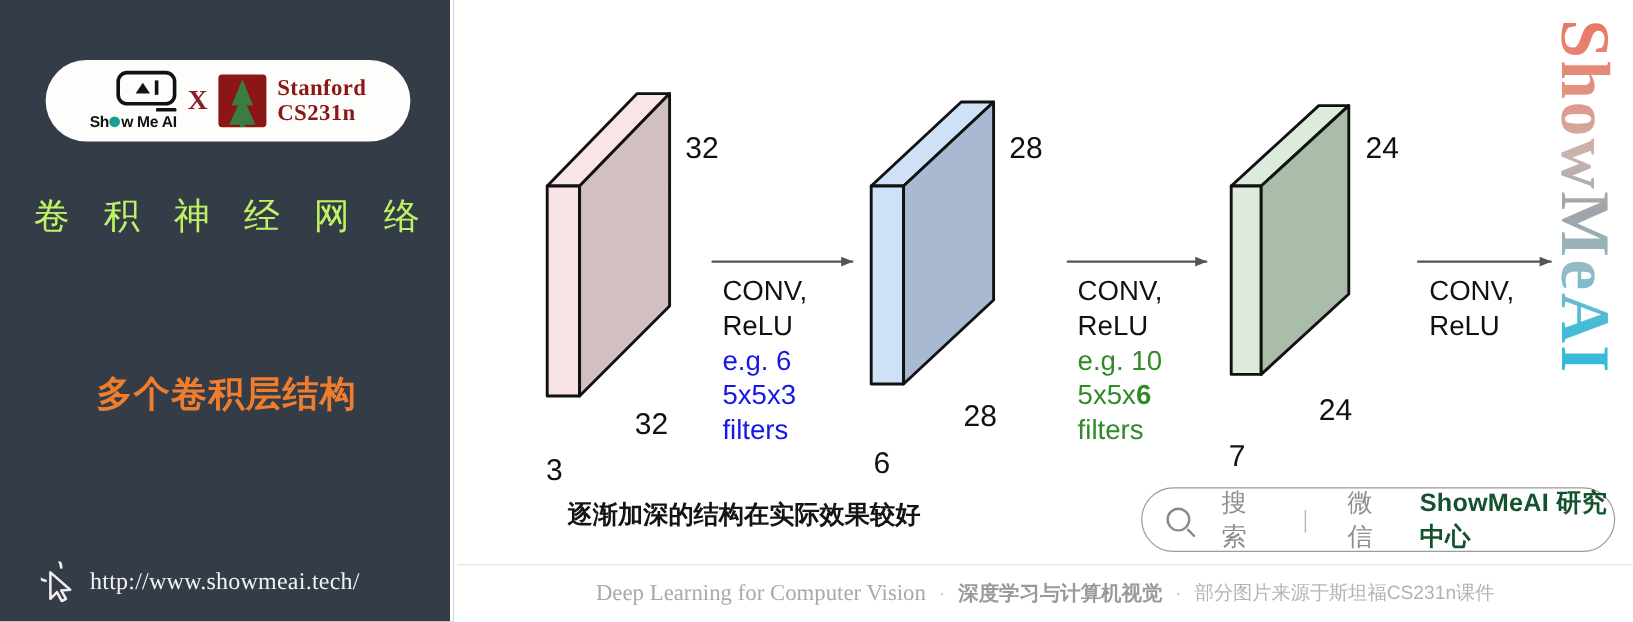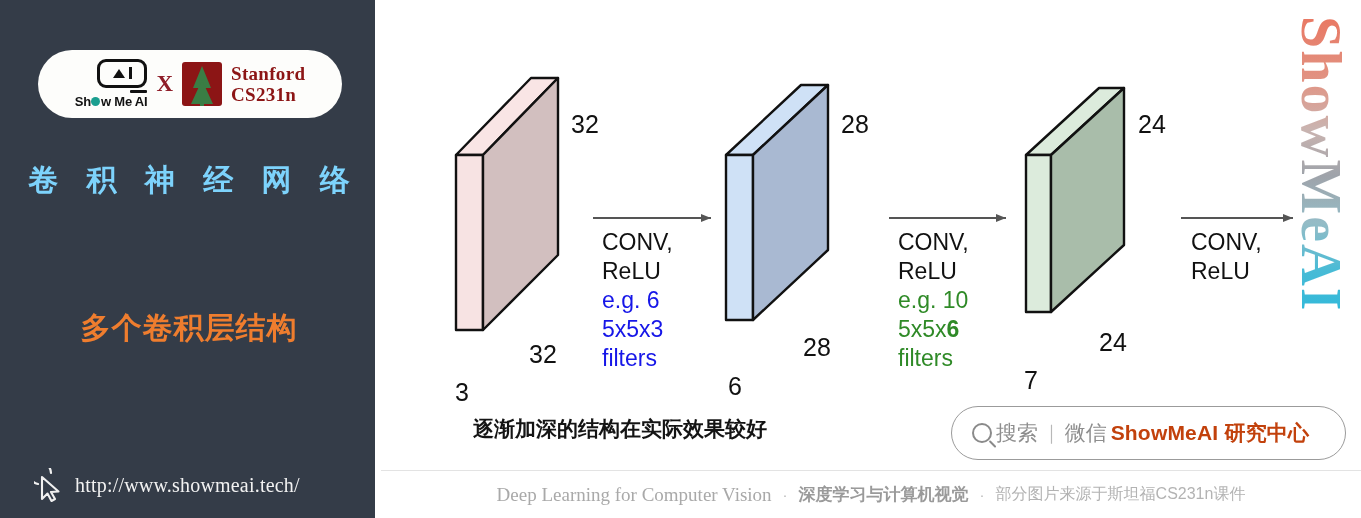--- a/index.html
+++ b/index.html
@@ -60,21 +60,21 @@
     position:absolute;left:50%;bottom:0;transform:translateX(-50%);
     width:4px;height:9px;background:#3a7d44;z-index:3;
   }
   .stanford-words {
     display:flex; flex-direction:column; line-height:1.12;
     font-family:"Liberation Serif", serif; color:#8C1515;
     font-size:19px; font-weight:bold; letter-spacing:0.3px;
   }
   #sidebar-title {
     position:absolute; left:0; top:160px; width:378px; text-align:center;
-    color:#7dd3fc; font-size:30px; font-weight:bold; letter-spacing:10px;
+    color:#bef264; font-size:30px; font-weight:normal; letter-spacing:10px;
     text-indent:10px;
   }
   #sidebar-subtitle {
     position:absolute; left:0; top:308px; width:378px; text-align:center;
     color:#ef7d2e; font-size:30px; font-weight:bold; letter-spacing:1px;
   }
   #sidebar-footer {
     position:absolute; left:34px; bottom:16px; display:flex; align-items:center; gap:11px;
   }
   #sidebar-url {
@@ -97,33 +97,33 @@
   .cline-green b { font-weight:bold; }
 
   #caption-cn {
     position:absolute; left:92px; top:415px; width:480px; text-align:left;
     font-size:21px; font-weight:bold; color:#141414;
   }
 
   #search-pill {
     position:absolute; left:570px; top:406px; width:395px; height:54px;
     border:1.6px solid #9b9b9b; border-radius:27px; background:#fff;
-    display:flex; align-items:center; padding-left:20px; gap:4px;
+    display:flex; align-items:center; padding-left:20px; gap:26px;
   }
   #search-pill .mag {
     width:20px;height:20px;border:2.2px solid #8a8a8a;border-radius:50%;
     position:relative; flex:none;
   }
   #search-pill .mag::after{
     content:"";position:absolute;right:-7px;bottom:-4px;width:9px;height:2.2px;
     background:#8a8a8a;transform:rotate(45deg);border-radius:1px;
   }
   .sp-grey { color:#8e8e8e; font-size:21px; }
   .sp-div { color:#b8b8b8; font-size:19px; }
-  .sp-bold { color:#c2410c; font-size:21px; font-weight:bold; letter-spacing:0.2px; }
+  .sp-bold { color:#14532d; font-size:21px; font-weight:bold; letter-spacing:0.2px; }
 
   #footer-bar {
     position:absolute; left:381px; bottom:0; width:980px; height:48px;
     border-top:1px solid #e3e3e3; background:#fff;
     display:flex; align-items:center; justify-content:center; gap:11px;
   }
   .f-serif { font-family:"Liberation Serif", serif; color:#a9a9a9; font-size:19px; }
   .f-bold  { color:#9a9a9a; font-size:17px; font-weight:bold; }
   .f-dot   { color:#b9b9b9; font-size:15px; }
   .f-plain { color:#b3b3b3; font-size:16px; }

